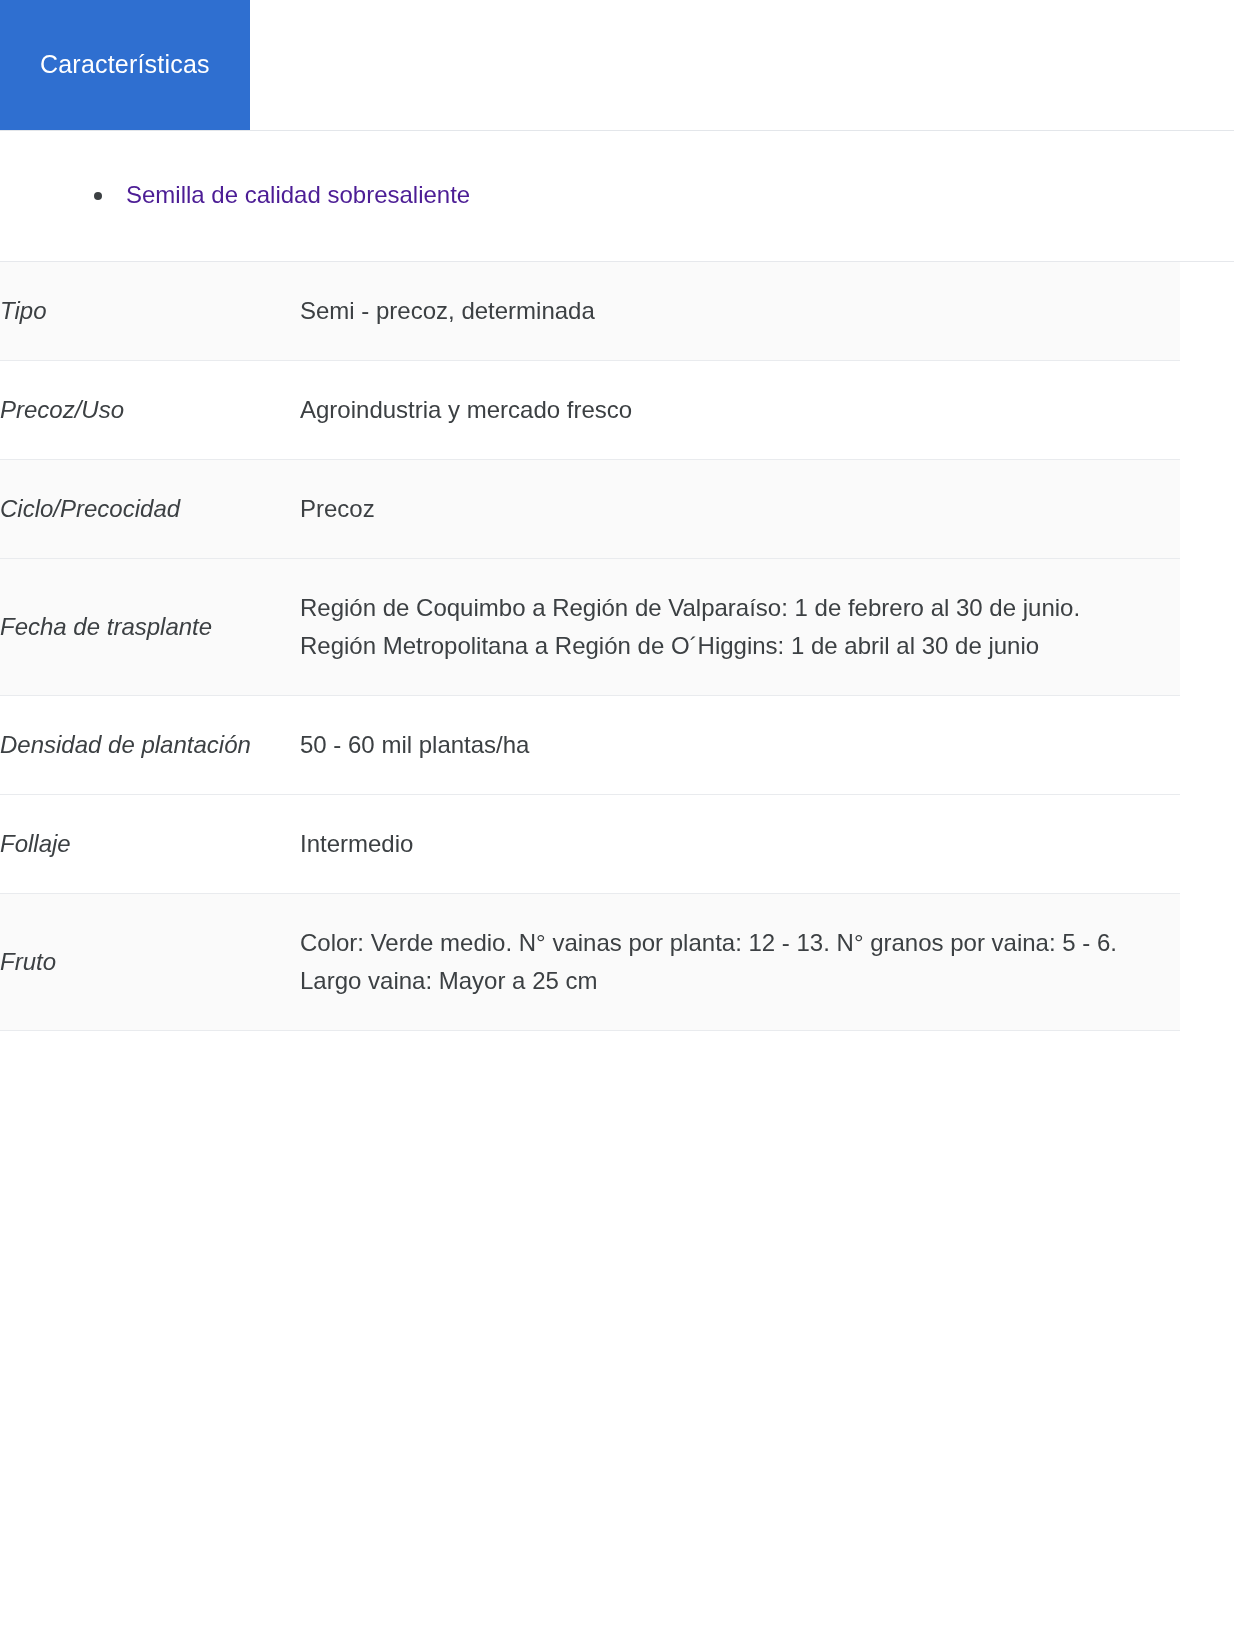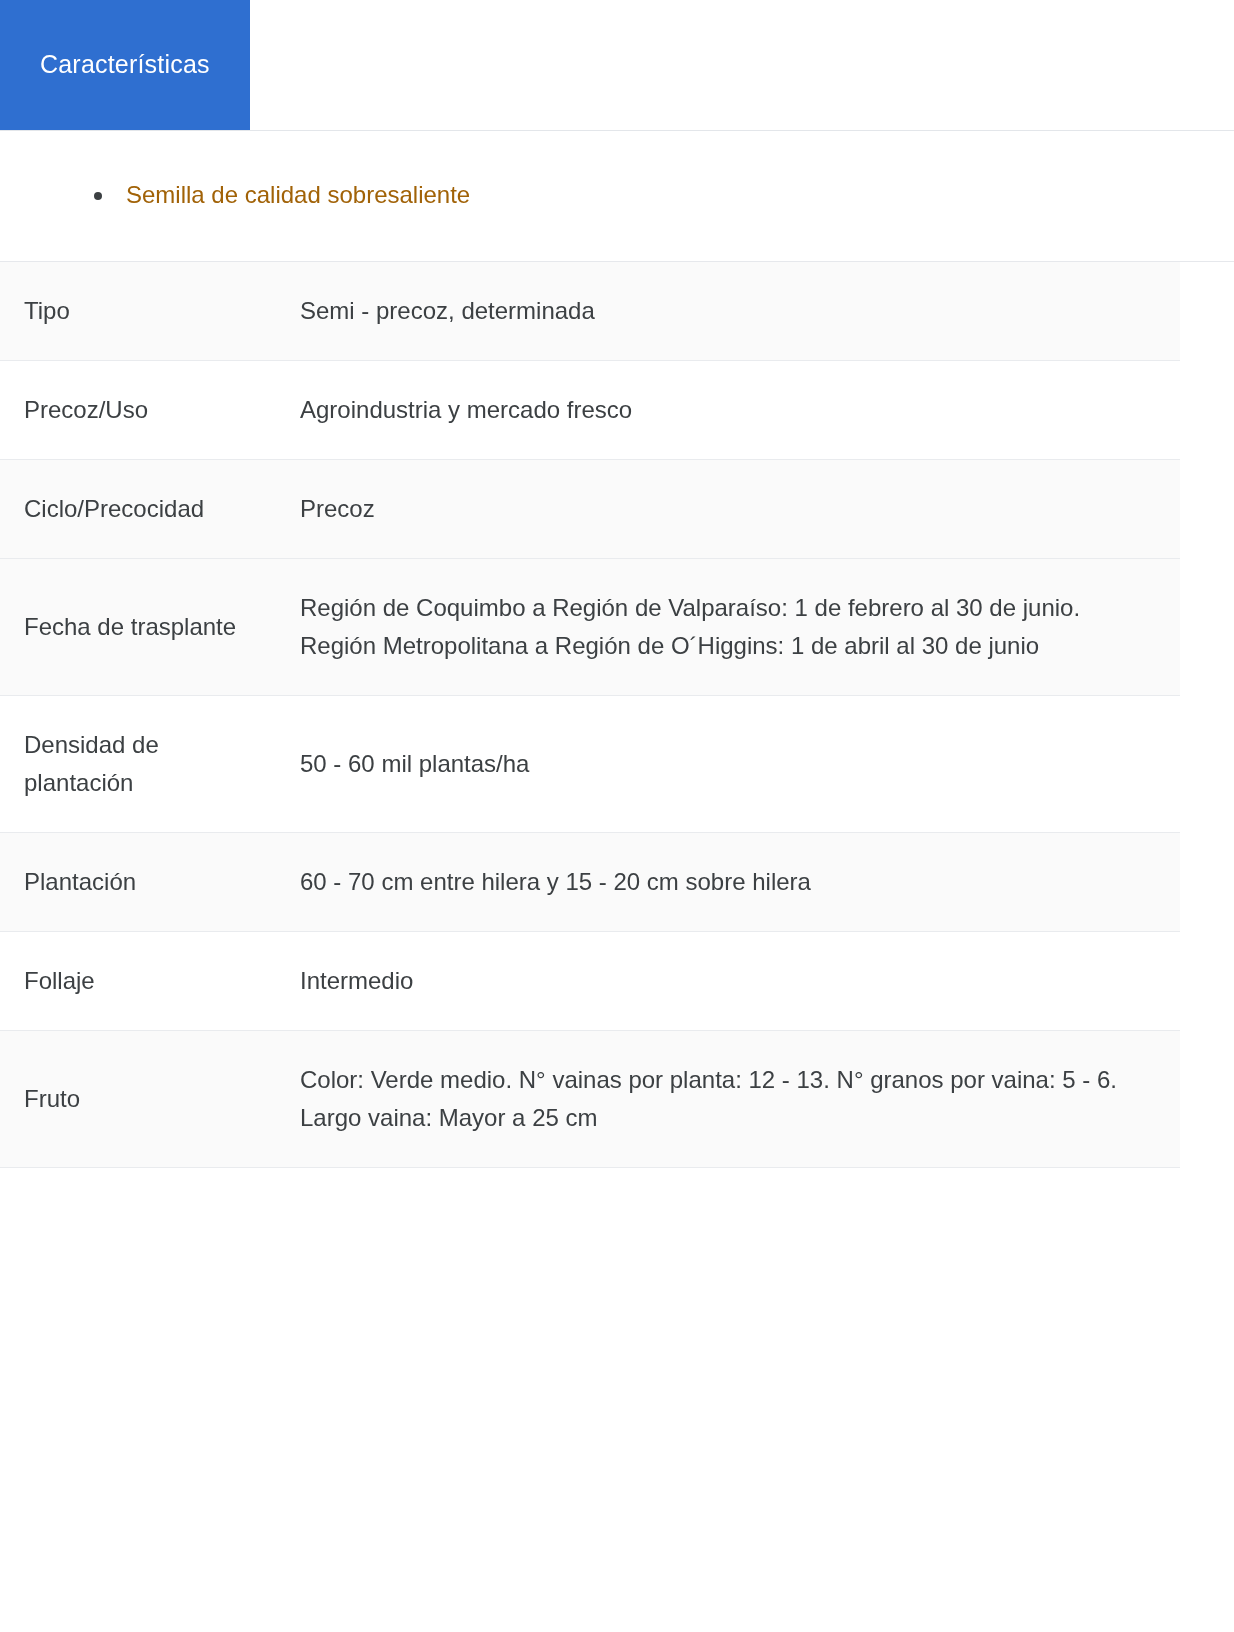--- a/index.html
+++ b/index.html
@@ -52,21 +52,21 @@
   }
   .intro ul {
     margin: 0;
     padding: 0 0 0 88px;
     list-style: none;
   }
   .intro li {
     position: relative;
     font-size: 24px;
     line-height: 40px;
-    color: #a16207;
+    color: #4c1d95;
     padding-left: 38px;
     margin: 0 0 2px 0;
   }
   .intro li::before {
     content: "";
     position: absolute;
     left: 6px;
     top: 17px;
     width: 8px;
     height: 8px;
@@ -88,23 +88,23 @@
 
   .spec-table td {
     vertical-align: middle;
     font-size: 24px;
     line-height: 38px;
     color: #3c4043;
     padding: 30px 0;
   }
   .spec-table td.label {
     width: 280px;
-    padding-left: 24px;
     padding-right: 16px;
     box-sizing: border-box;
+    font-style: italic;
   }
   .spec-table td.value {
     padding-left: 20px;
     padding-right: 40px;
     box-sizing: border-box;
   }
 </style>
 </head>
 <body>
 
@@ -137,24 +137,20 @@
         <td class="value">Precoz</td>
       </tr>
       <tr class="odd">
         <td class="label">Fecha de trasplante</td>
         <td class="value">Región de Coquimbo a Región de Valparaíso: 1 de febrero al 30 de junio. Región Metropolitana a Región de O´Higgins: 1 de abril al 30 de junio</td>
       </tr>
       <tr class="even">
         <td class="label">Densidad de plantación</td>
         <td class="value">50 - 60 mil plantas/ha</td>
       </tr>
-      <tr class="odd">
-        <td class="label">Plantación</td>
-        <td class="value">60 - 70 cm entre hilera y 15 - 20 cm sobre hilera</td>
-      </tr>
       <tr class="even">
         <td class="label">Follaje</td>
         <td class="value">Intermedio</td>
       </tr>
       <tr class="odd">
         <td class="label">Fruto</td>
         <td class="value">Color: Verde medio. N° vainas por planta: 12 - 13. N° granos por vaina: 5 - 6. Largo vaina: Mayor a 25 cm</td>
       </tr>
     </tbody>
   </table>

